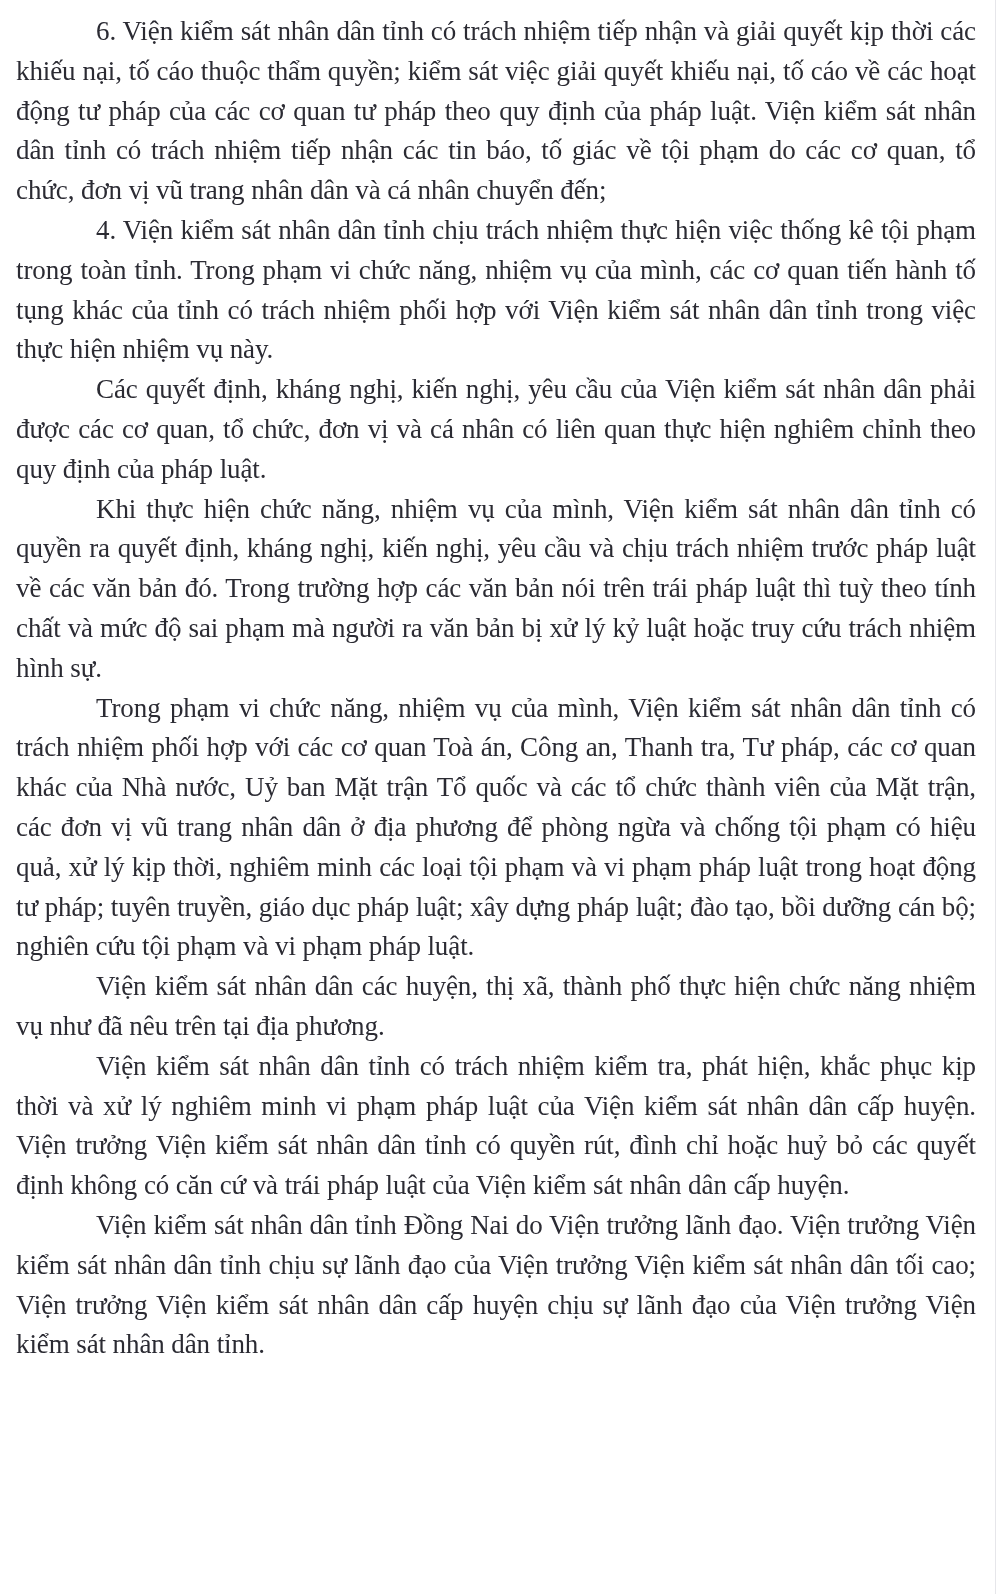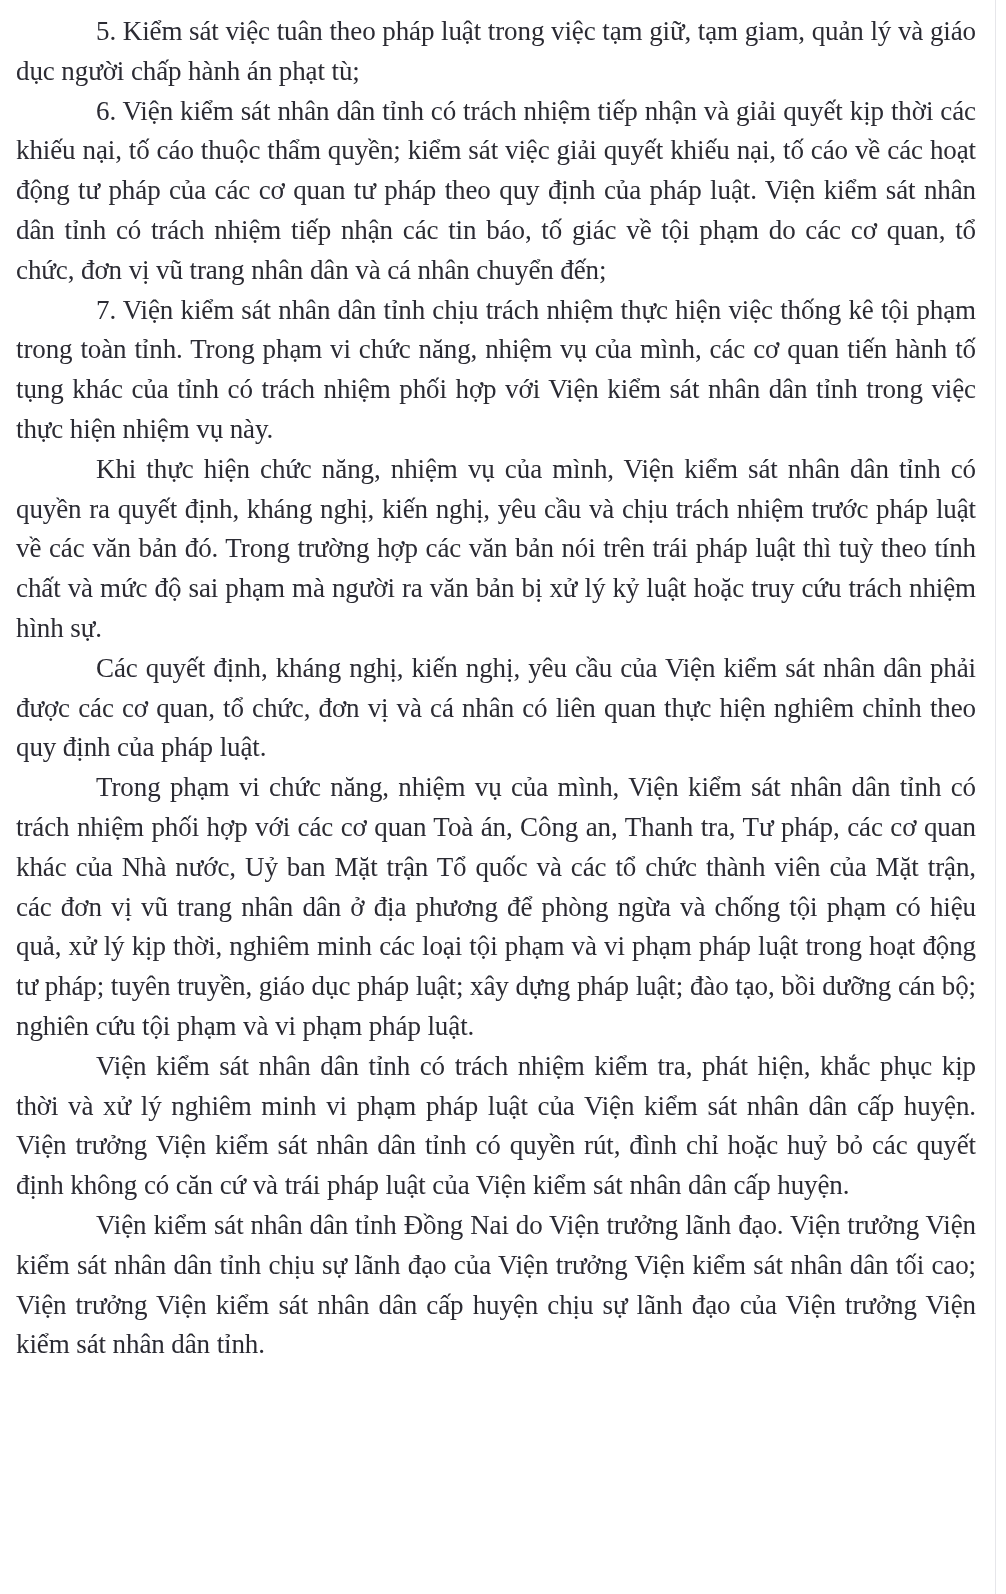--- a/index.html
+++ b/index.html
@@ -38,21 +38,21 @@
       height: 1594px;
       background: #e6e6ea;
     }
   </style>
 </head>
 <body>
 
 <div class="edge-line"></div>
 
 <div class="page">
-  <p class="para">5. Kiểm sát việc tuân theo pháp luật trong việc tạm giữ, tạm giam, quản lý và giáo dục người chấp hành án phạt tù;</p>
   <p class="para">6. Viện kiểm sát nhân dân tỉnh có trách nhiệm tiếp nhận và giải quyết kịp thời các khiếu nại, tố cáo thuộc thẩm quyền; kiểm sát việc giải quyết khiếu nại, tố cáo về các hoạt động tư pháp của các cơ quan tư pháp theo quy định của pháp luật. Viện kiểm sát nhân dân tỉnh có trách nhiệm tiếp nhận các tin báo, tố giác về tội phạm do các cơ quan, tổ chức, đơn vị vũ trang nhân dân và cá nhân chuyển đến;</p>
-  <p class="para">7. Viện kiểm sát nhân dân tỉnh chịu trách nhiệm thực hiện việc thống kê tội phạm trong toàn tỉnh. Trong phạm vi chức năng, nhiệm vụ của mình, các cơ quan tiến hành tố tụng khác của tỉnh có trách nhiệm phối hợp với Viện kiểm sát nhân dân tỉnh trong việc thực hiện nhiệm vụ này.</p>
+  <p class="para">4. Viện kiểm sát nhân dân tỉnh chịu trách nhiệm thực hiện việc thống kê tội phạm trong toàn tỉnh. Trong phạm vi chức năng, nhiệm vụ của mình, các cơ quan tiến hành tố tụng khác của tỉnh có trách nhiệm phối hợp với Viện kiểm sát nhân dân tỉnh trong việc thực hiện nhiệm vụ này.</p>
+  <p class="para">Các quyết định, kháng nghị, kiến nghị, yêu cầu của Viện kiểm sát nhân dân phải được các cơ quan, tổ chức, đơn vị và cá nhân có liên quan thực hiện nghiêm chỉnh theo quy định của pháp luật.</p>
   <p class="para">Khi thực hiện chức năng, nhiệm vụ của mình, Viện kiểm sát nhân dân tỉnh có quyền ra quyết định, kháng nghị, kiến nghị, yêu cầu và chịu trách nhiệm trước pháp luật về các văn bản đó. Trong trường hợp các văn bản nói trên trái pháp luật thì tuỳ theo tính chất và mức độ sai phạm mà người ra văn bản bị xử lý kỷ luật hoặc truy cứu trách nhiệm hình sự.</p>
-  <p class="para">Các quyết định, kháng nghị, kiến nghị, yêu cầu của Viện kiểm sát nhân dân phải được các cơ quan, tổ chức, đơn vị và cá nhân có liên quan thực hiện nghiêm chỉnh theo quy định của pháp luật.</p>
   <p class="para">Trong phạm vi chức năng, nhiệm vụ của mình, Viện kiểm sát nhân dân tỉnh có trách nhiệm phối hợp với các cơ quan Toà án, Công an, Thanh tra, Tư pháp, các cơ quan khác của Nhà nước, Uỷ ban Mặt trận Tổ quốc và các tổ chức thành viên của Mặt trận, các đơn vị vũ trang nhân dân ở địa phương để phòng ngừa và chống tội phạm có hiệu quả, xử lý kịp thời, nghiêm minh các loại tội phạm và vi phạm pháp luật trong hoạt động tư pháp; tuyên truyền, giáo dục pháp luật; xây dựng pháp luật; đào tạo, bồi dưỡng cán bộ; nghiên cứu tội phạm và vi phạm pháp luật.</p>
+  <p class="para">Viện kiểm sát nhân dân các huyện, thị xã, thành phố thực hiện chức năng nhiệm vụ như đã nêu trên tại địa phương.</p>
   <p class="para">Viện kiểm sát nhân dân tỉnh có trách nhiệm kiểm tra, phát hiện, khắc phục kịp thời và xử lý nghiêm minh vi phạm pháp luật của Viện kiểm sát nhân dân cấp huyện. Viện trưởng Viện kiểm sát nhân dân tỉnh có quyền rút, đình chỉ hoặc huỷ bỏ các quyết định không có căn cứ và trái pháp luật của Viện kiểm sát nhân dân cấp huyện.</p>
   <p class="para">Viện kiểm sát nhân dân tỉnh Đồng Nai do Viện trưởng lãnh đạo. Viện trưởng Viện kiểm sát nhân dân tỉnh chịu sự lãnh đạo của Viện trưởng Viện kiểm sát nhân dân tối cao; Viện trưởng Viện kiểm sát nhân dân cấp huyện chịu sự lãnh đạo của Viện trưởng Viện kiểm sát nhân dân tỉnh.</p>
 </div>
 
 </body></html>

